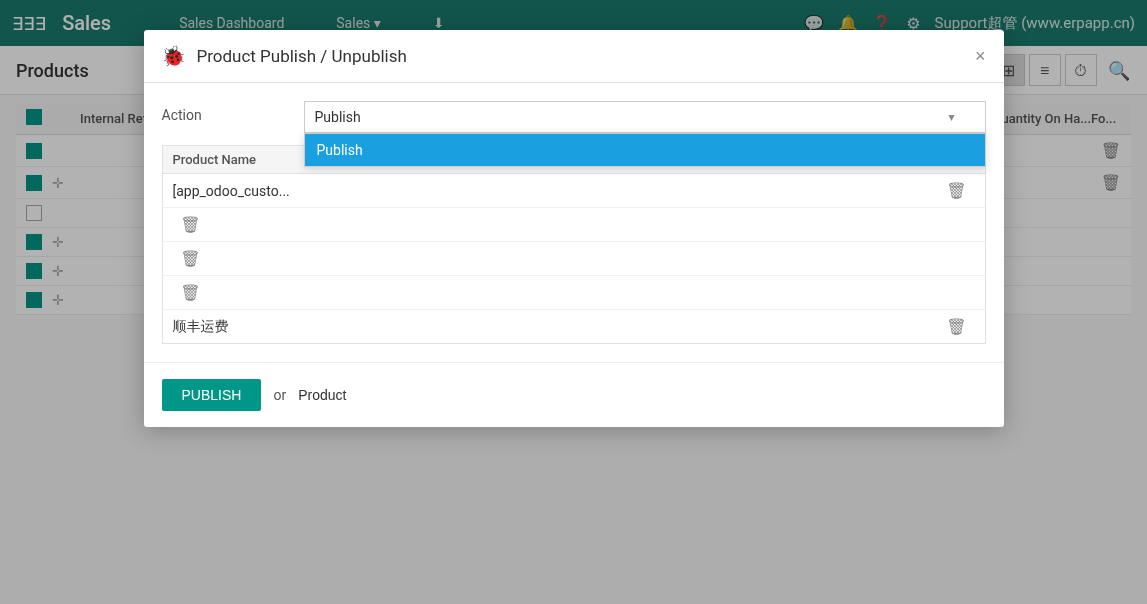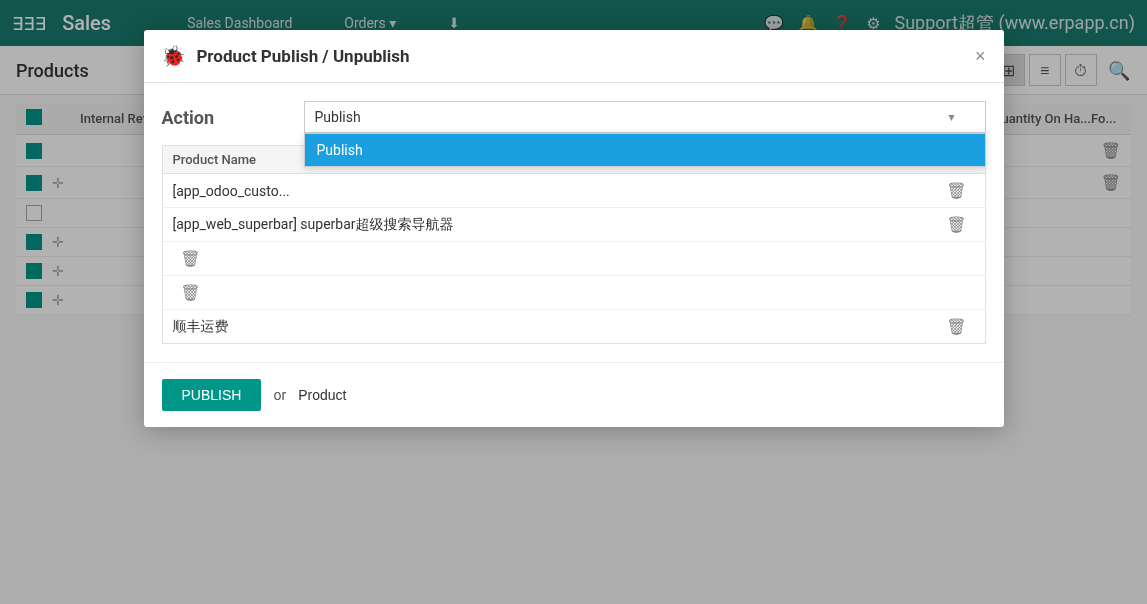--- a/index.html
+++ b/index.html
@@ -26,21 +26,21 @@
     }
     .topbar-apps-icon {
       color: white;
       font-size: 18px;
       cursor: pointer;
     }
     .topbar-brand {
       color: white;
       font-size: 20px;
       font-weight: 500;
-      margin-right: 28px;
+      margin-right: 20px;
     }
     .topbar-nav {
       display: flex;
       gap: 20px;
       color: rgba(255,255,255,0.85);
       font-size: 14px;
     }
     .topbar-nav span {
       cursor: pointer;
       margin-left: 32px;
@@ -48,21 +48,21 @@
     .topbar-spacer { flex: 1; }
     .topbar-icons {
       display: flex;
       gap: 14px;
       color: rgba(255,255,255,0.85);
       font-size: 16px;
       align-items: center;
     }
     .topbar-user {
       color: rgba(255,255,255,0.85);
-      font-size: 18px;
+      font-size: 15px;
       text-align: center;
     }
 
     
     .page-bg {
       background: #f8f8f8;
       position: absolute;
       top: 46px;
       left: 0;
       right: 0;
@@ -221,21 +221,21 @@
       padding: 14px 18px;
       border-bottom: 1px solid #e0e0e0;
       gap: 10px;
     }
     .modal-icon {
       color: #009688;
       font-size: 20px;
     }
     .modal-title {
       font-size: 17px;
-      font-weight: 700;
+      font-weight: 400;
       color: #333;
       flex: 1;
     }
     .modal-close {
       color: #888;
       font-size: 18px;
       cursor: pointer;
       background: none;
       border: none;
       line-height: 1;
@@ -248,24 +248,24 @@
     
     .action-row {
       display: flex;
       align-items: flex-start;
       margin-bottom: 12px;
       gap: 12px;
       position: relative;
     }
     .action-label {
       width: 130px;
-      font-size: 18px;
+      font-size: 14px;
       color: #555;
       padding-top: 6px;
-      font-weight: 700;
+      font-weight: 400;
     }
     .select-wrapper {
       flex: 1;
       position: relative;
     }
     .select-display {
       border: 1px solid #ccc;
       padding: 5px 30px 5px 10px;
       font-size: 14px;
       color: #333;
@@ -374,21 +374,21 @@
     }
   </style>
 </head>
 <body>
 
 <div class="topbar">
   <span class="topbar-apps-icon">∃∃∃</span>
   <span class="topbar-brand">Sales</span>
   <div class="topbar-nav">
     <span>Sales Dashboard</span>
-    <span>Orders ▾</span>
+    <span>Sales ▾</span>
     <span>⬇</span>
   </div>
   <div class="topbar-spacer"></div>
   <div class="topbar-icons">
     <span>💬</span>
     <span>🔔</span>
     <span>❓</span>
     <span>⚙</span>
     <span class="topbar-user">Support超管 (www.erpapp.cn)</span>
   </div>
@@ -510,21 +510,20 @@
         <div class="modal-table-header">
           <div class="modal-col-name">Product Name</div>
           <div class="modal-col-action"></div>
         </div>
 
         <div class="modal-table-row">
           <div class="modal-row-name">[app_odoo_custo...</div>
           <div class="modal-row-delete icon-btn">🗑</div>
         </div>
         <div class="modal-table-row">
-          <div class="modal-row-name">[app_web_superbar] superbar超级搜索导航器</div>
           <div class="modal-row-delete icon-btn">🗑</div>
         </div>
         <div class="modal-table-row">
           <div class="modal-row-delete icon-btn">🗑</div>
         </div>
         <div class="modal-table-row">
           <div class="modal-row-delete icon-btn">🗑</div>
         </div>
         <div class="modal-table-row">
           <div class="modal-row-name">顺丰运费</div>

